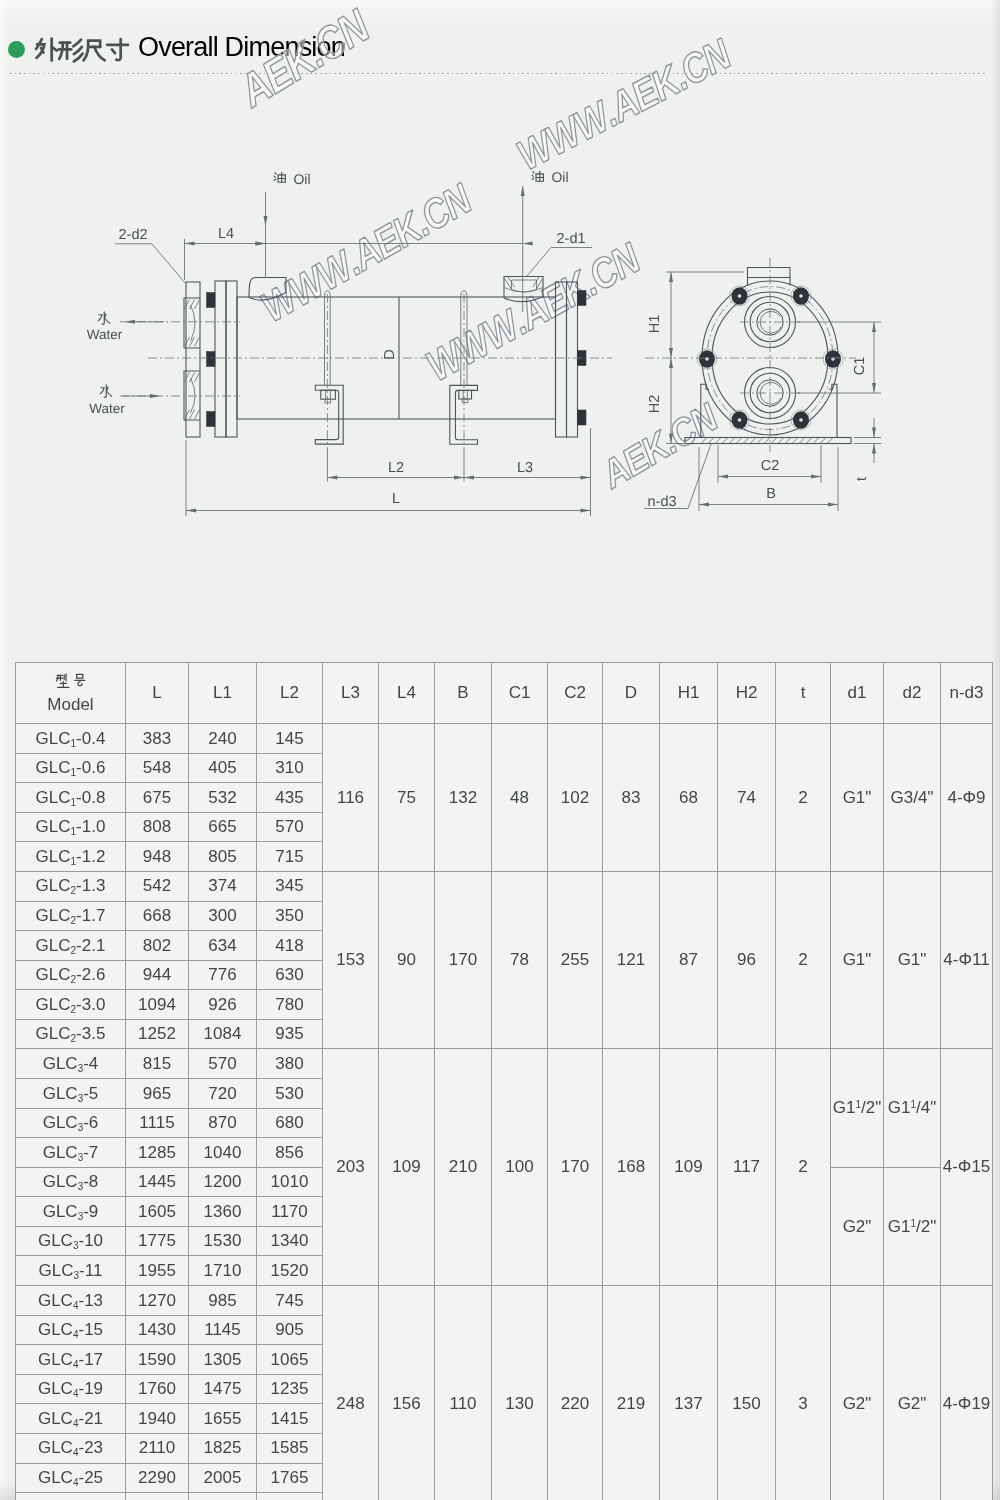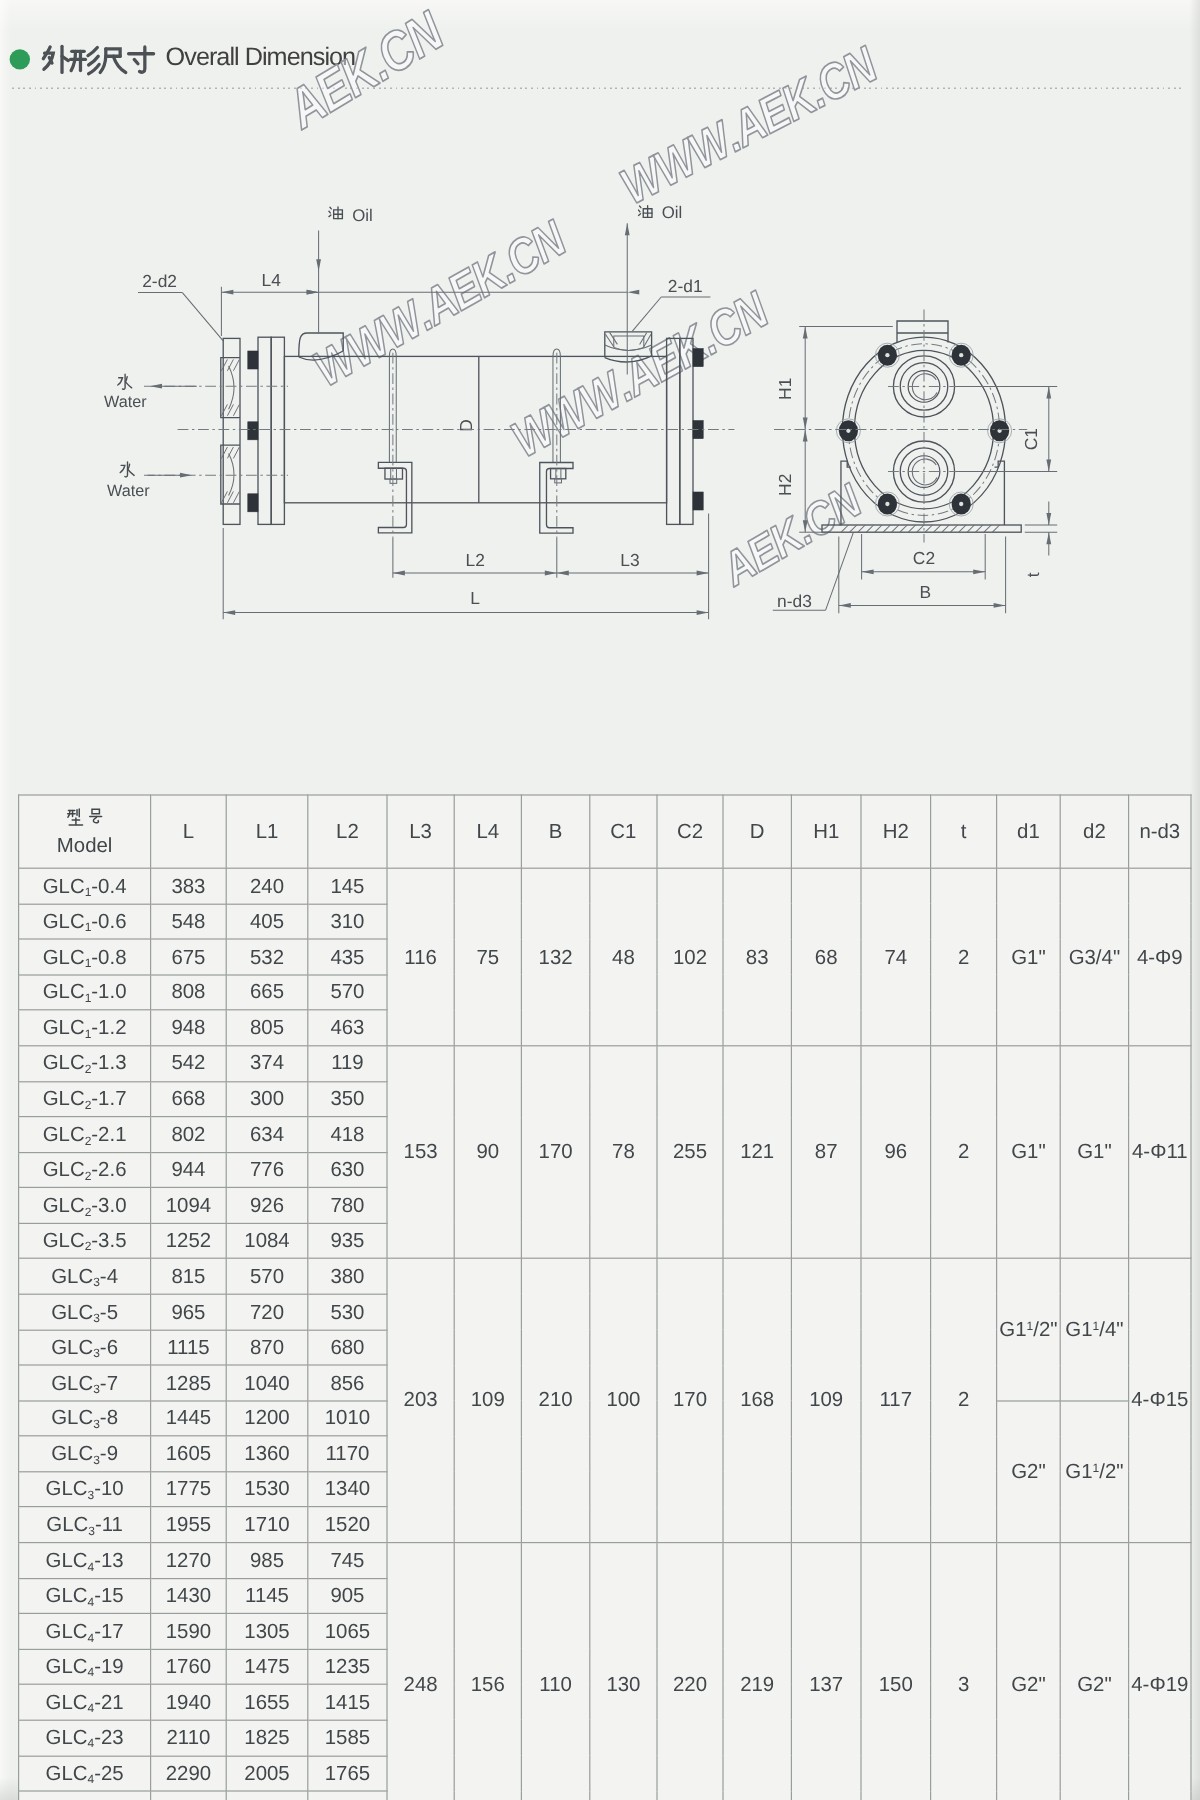--- a/index.html
+++ b/index.html
@@ -37,21 +37,21 @@
 
   <svg style="position:absolute;left:33.5px;top:35px;" width="100" height="31" viewBox="0 0 100 31">
   <g stroke="#4c5155" stroke-width="10.5" fill="none">
   <use href="#g-wai" transform="translate(0,2) scale(0.26)"></use>
   <use href="#g-xing" transform="translate(23.7,2) scale(0.26)"></use>
   <use href="#g-chi" transform="translate(47.4,2) scale(0.26)"></use>
   <use href="#g-cun" transform="translate(71.1,2) scale(0.26)"></use>
   </g>
     </svg>
 
-  <div style="position:absolute;left:138px;top:35px;font-size:21px;line-height:25px;letter-spacing:-0.8px;color:#404040;white-space:nowrap;">Overall Dimension</div>
+  <div style="position:absolute;left:138px;top:35px;font-size:27px;line-height:25px;letter-spacing:-0.8px;color:#000000;white-space:nowrap;">Overall Dimension</div>
 
   <div style="position:absolute;left:10px;top:72.5px;width:977px;height:1.6px;background:repeating-linear-gradient(90deg,#a2a8a6 0 1.6px,rgba(0,0,0,0) 1.6px 4.7px);"></div>
 </div>
 
 <svg id="drawing" text-rendering="geometricPrecision" width="1000" height="620" viewBox="0 0 1000 620" style="position:absolute;left:0;top:0;" fill="none">
 <defs>
 <g id="g-wai" stroke-linecap="round" fill="none">
   <path d="M30,8 C24,22 16,34 8,46"></path>
   <path d="M12,28 H40 C36,52 24,68 10,80"></path>
   <path d="M27,42 L36,60"></path>
@@ -541,28 +541,28 @@
         <td>GLC<sub>1</sub>-1.0</td>
         <td>808</td>
         <td>665</td>
         <td>570</td>
       </tr>
 
 <tr class="r">
         <td>GLC<sub>1</sub>-1.2</td>
         <td>948</td>
         <td>805</td>
-        <td>463</td>
+        <td>715</td>
       </tr>
 
 <tr class="r">
         <td>GLC<sub>2</sub>-1.3</td>
         <td>542</td>
         <td>374</td>
-        <td>119</td>
+        <td>345</td>
         <td rowspan="6">153</td>
         <td rowspan="6">90</td>
         <td rowspan="6">170</td>
         <td rowspan="6">78</td>
         <td rowspan="6">255</td>
         <td rowspan="6">121</td>
         <td rowspan="6">87</td>
         <td rowspan="6">96</td>
         <td rowspan="6">2</td>
         <td rowspan="6">G1"</td>

